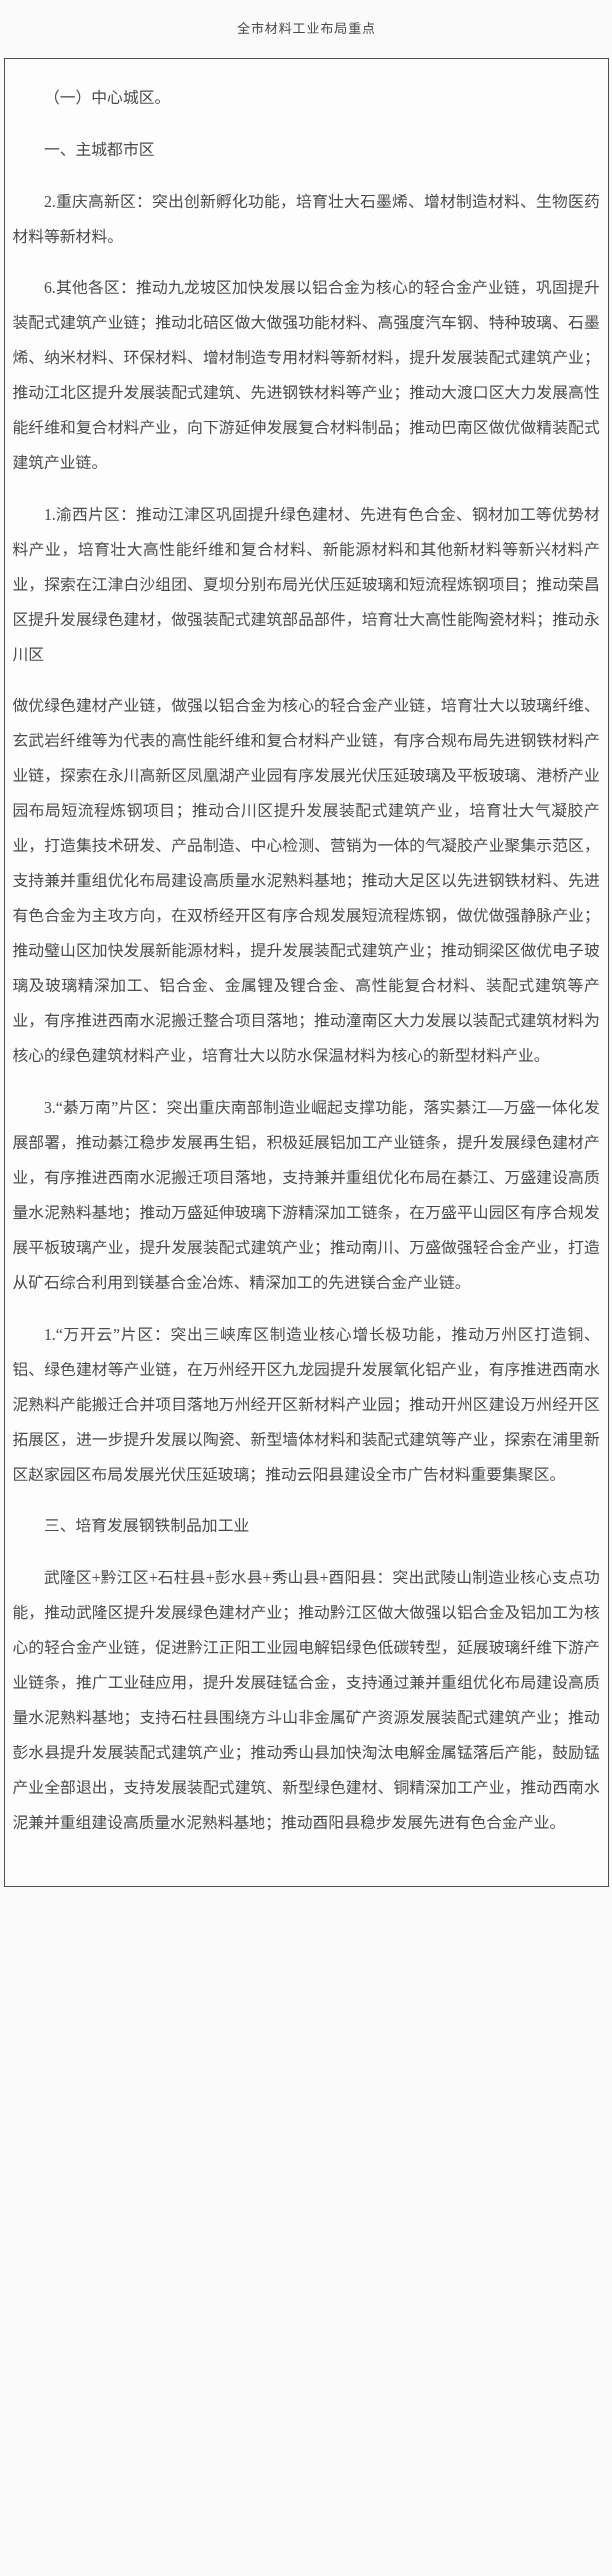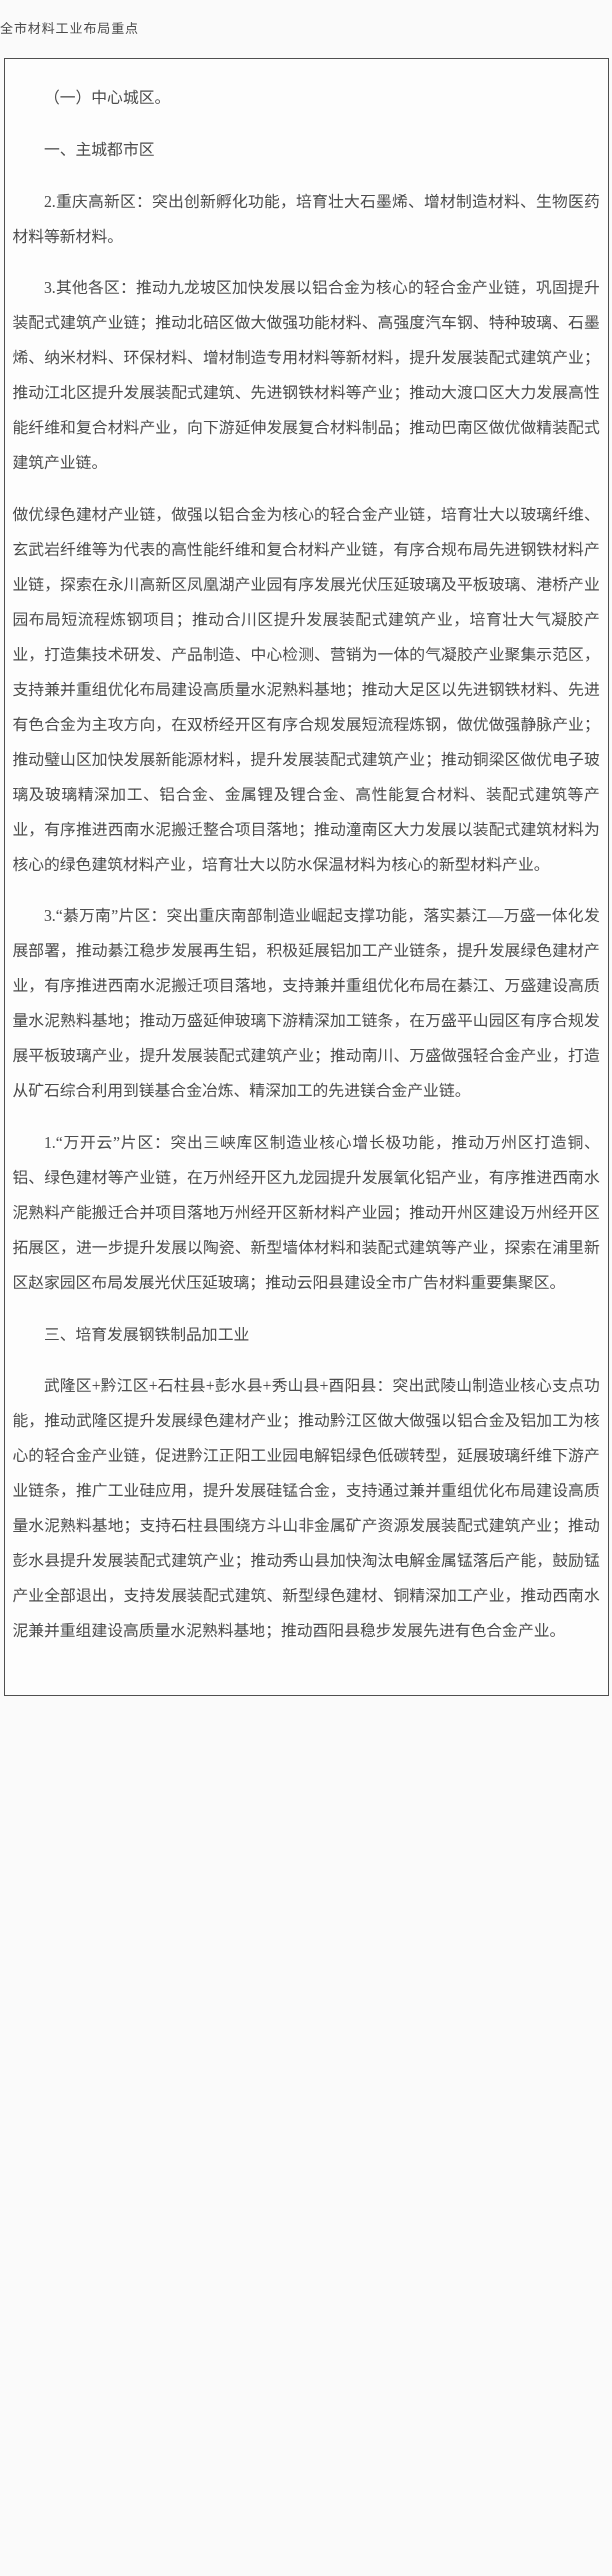--- a/index.html
+++ b/index.html
@@ -6,20 +6,21 @@
     margin: 0;
     padding: 0;
   }
   body {
     width: 613px;
     background: #fafafa;
     font-family: "Liberation Serif", "DejaVu Serif", serif;
     color: #4d4d4d;
   }
   .doc-title {
+    text-align: center;
     font-size: 13px;
     font-weight: normal;
     color: #4a4a4a;
     letter-spacing: 0.9px;
     margin: 0;
     padding: 17.5px 0 12.3px 0;
   }
   .doc-box {
     margin: 8.8px 4.4px 7px 4.4px;
     border: 1.8px solid #4f4f4f;
@@ -41,21 +42,22 @@
 </head>
 <body>
 
 <h1 class="doc-title">全市材料工业布局重点</h1>
 
 <div class="doc-box">
   <div>
       <p class="block subheading">（一）中心城区。</p>
       <p class="block heading">一、主城都市区</p>
       <p class="block paragraph">2.重庆高新区：突出创新孵化功能，培育壮大石墨烯、增材制造材料、生物医药材料等新材料。</p>
-      <p class="block paragraph">3.其他各区：推动九龙坡区加快发展以铝合金为核心的轻合金产业链，巩固提升装配式建筑产业链；推动北碚区做大做强功能材料、高强度汽车钢、特种玻璃、石墨烯、纳米材料、环保材料、增材制造专用材料等新材料，提升发展装配式建筑产业；推动江北区提升发展装配式建筑、先进钢铁材料等产业；推动大渡口区大力发展高性能纤维和复合材料产业，向下游延伸发展复合材料制品；推动巴南区做优做精装配式建筑产业链。</p>
+      <p class="block paragraph">6.其他各区：推动九龙坡区加快发展以铝合金为核心的轻合金产业链，巩固提升装配式建筑产业链；推动北碚区做大做强功能材料、高强度汽车钢、特种玻璃、石墨烯、纳米材料、环保材料、增材制造专用材料等新材料，提升发展装配式建筑产业；推动江北区提升发展装配式建筑、先进钢铁材料等产业；推动大渡口区大力发展高性能纤维和复合材料产业，向下游延伸发展复合材料制品；推动巴南区做优做精装配式建筑产业链。</p>
+      <p class="block paragraph">1.渝西片区：推动江津区巩固提升绿色建材、先进有色合金、钢材加工等优势材料产业，培育壮大高性能纤维和复合材料、新能源材料和其他新材料等新兴材料产业，探索在江津白沙组团、夏坝分别布局光伏压延玻璃和短流程炼钢项目；推动荣昌区提升发展绿色建材，做强装配式建筑部品部件，培育壮大高性能陶瓷材料；推动永川区</p>
       <p class="block paragraph-noindent">做优绿色建材产业链，做强以铝合金为核心的轻合金产业链，培育壮大以玻璃纤维、玄武岩纤维等为代表的高性能纤维和复合材料产业链，有序合规布局先进钢铁材料产业链，探索在永川高新区凤凰湖产业园有序发展光伏压延玻璃及平板玻璃、港桥产业园布局短流程炼钢项目；推动合川区提升发展装配式建筑产业，培育壮大气凝胶产业，打造集技术研发、产品制造、中心检测、营销为一体的气凝胶产业聚集示范区，支持兼并重组优化布局建设高质量水泥熟料基地；推动大足区以先进钢铁材料、先进有色合金为主攻方向，在双桥经开区有序合规发展短流程炼钢，做优做强静脉产业；推动璧山区加快发展新能源材料，提升发展装配式建筑产业；推动铜梁区做优电子玻璃及玻璃精深加工、铝合金、金属锂及锂合金、高性能复合材料、装配式建筑等产业，有序推进西南水泥搬迁整合项目落地；推动潼南区大力发展以装配式建筑材料为核心的绿色建筑材料产业，培育壮大以防水保温材料为核心的新型材料产业。</p>
       <p class="block paragraph">3.“綦万南”片区：突出重庆南部制造业崛起支撑功能，落实綦江—万盛一体化发展部署，推动綦江稳步发展再生铝，积极延展铝加工产业链条，提升发展绿色建材产业，有序推进西南水泥搬迁项目落地，支持兼并重组优化布局在綦江、万盛建设高质量水泥熟料基地；推动万盛延伸玻璃下游精深加工链条，在万盛平山园区有序合规发展平板玻璃产业，提升发展装配式建筑产业；推动南川、万盛做强轻合金产业，打造从矿石综合利用到镁基合金冶炼、精深加工的先进镁合金产业链。</p>
       <p class="block paragraph">1.“万开云”片区：突出三峡库区制造业核心增长极功能，推动万州区打造铜、铝、绿色建材等产业链，在万州经开区九龙园提升发展氧化铝产业，有序推进西南水泥熟料产能搬迁合并项目落地万州经开区新材料产业园；推动开州区建设万州经开区拓展区，进一步提升发展以陶瓷、新型墙体材料和装配式建筑等产业，探索在浦里新区赵家园区布局发展光伏压延玻璃；推动云阳县建设全市广告材料重要集聚区。</p>
       <p class="block heading">三、培育发展钢铁制品加工业</p>
       <p class="block paragraph">武隆区+黔江区+石柱县+彭水县+秀山县+酉阳县：突出武陵山制造业核心支点功能，推动武隆区提升发展绿色建材产业；推动黔江区做大做强以铝合金及铝加工为核心的轻合金产业链，促进黔江正阳工业园电解铝绿色低碳转型，延展玻璃纤维下游产业链条，推广工业硅应用，提升发展硅锰合金，支持通过兼并重组优化布局建设高质量水泥熟料基地；支持石柱县围绕方斗山非金属矿产资源发展装配式建筑产业；推动彭水县提升发展装配式建筑产业；推动秀山县加快淘汰电解金属锰落后产能，鼓励锰产业全部退出，支持发展装配式建筑、新型绿色建材、铜精深加工产业，推动西南水泥兼并重组建设高质量水泥熟料基地；推动酉阳县稳步发展先进有色合金产业。</p>
     </div>
 </div>
 
 
 </body></html>

